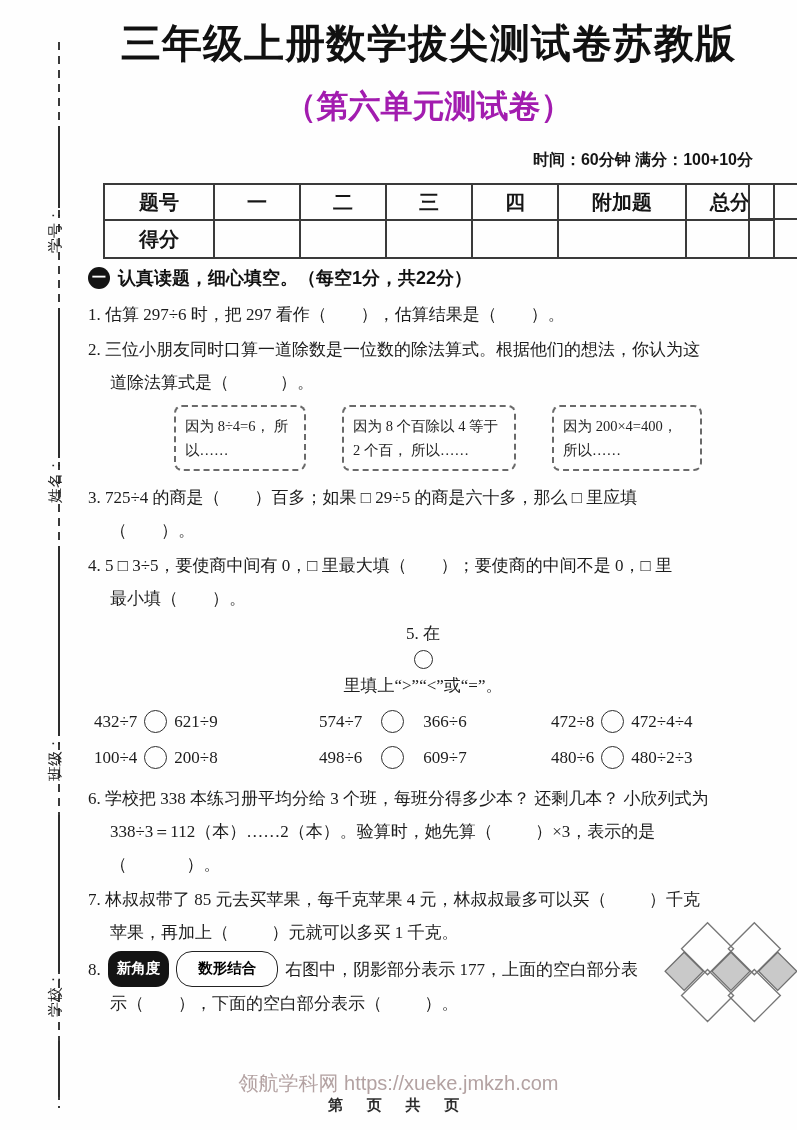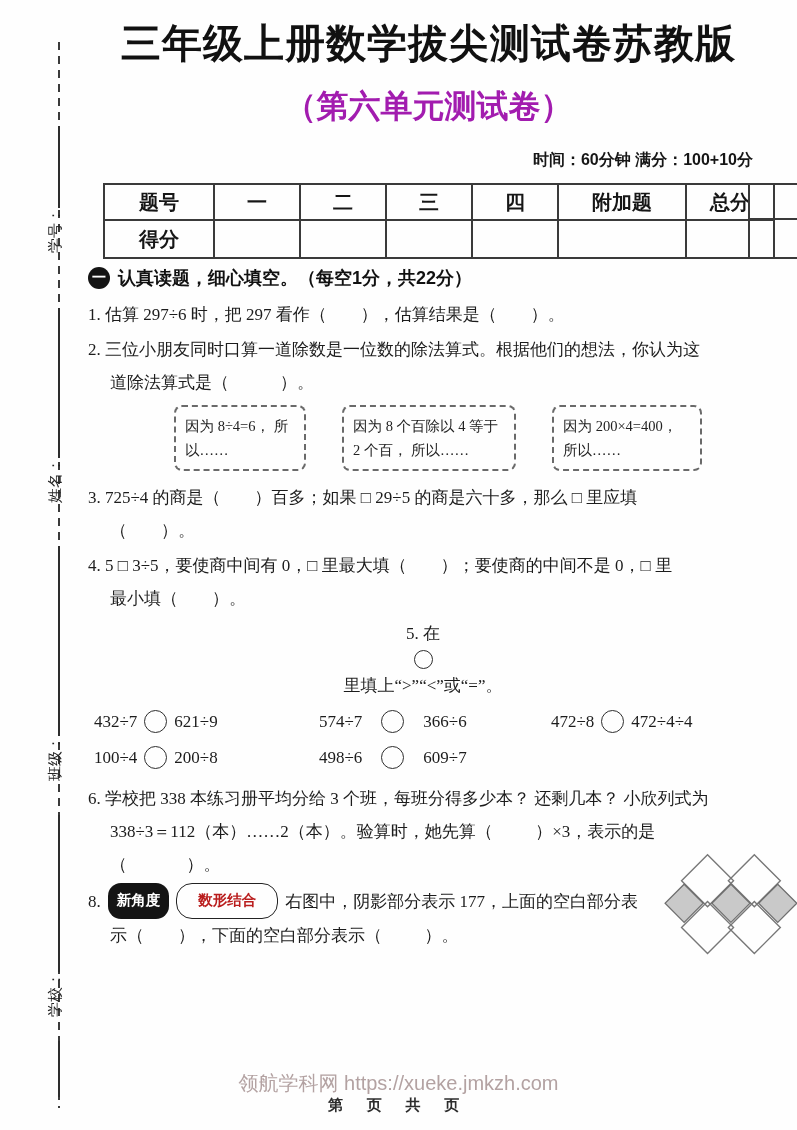--- a/index.html
+++ b/index.html
@@ -78,21 +78,21 @@
   .cmp-item.c1 { width: 225px; } .cmp-item.c2 { width: 232px; gap: 12px; } .cmp-item.c3 { flex: 1; }
 
   
   .q8 { position: relative; }
   .q8-line1 { display: flex; align-items: center; gap: 7px; font-size: 17px; line-height: 33px; white-space: pre; }
   .badge-solid {
     background: #141414; color: #fff; border-radius: 13px; padding: 1px 9px 2px;
     font-family: "Liberation Sans", sans-serif; font-size: 14.5px; font-weight: 700; flex:0 0 auto;
   }
   .badge-outline {
-    border: 1.8px solid #222; color:#b91c1c; border-radius: 16px; padding: 0 21px 1px;
+    border: 1.8px solid #222; color:#000000; border-radius: 16px; padding: 0 21px 1px;
     font-family: "Liberation Sans", sans-serif; font-size: 14.5px; font-weight: 700; flex:0 0 auto;
   }
   .diamond-fig { position: absolute; right: -42px; top: -30px; }
 
   
   .watermark {
     position: absolute; left: 0; right: 0; top: 1070px; text-align: center;
     font-family: "Liberation Sans", "DejaVu Sans", sans-serif; font-size: 20px; color: #b3a2a2;
   }
   .page-label {
@@ -192,30 +192,35 @@
       </div>
       <div class="cmp-grid">
         <div class="cmp-row">
           <span class="cmp-item c1"><span>432÷7</span><span class="circle"></span><span>621÷9</span></span>
           <span class="cmp-item c2"><span>574÷7</span><span class="circle"></span><span>366÷6</span></span>
           <span class="cmp-item c3"><span>472÷8</span><span class="circle"></span><span>472÷4÷4</span></span>
         </div>
         <div class="cmp-row">
           <span class="cmp-item c1"><span>100÷4</span><span class="circle"></span><span>200÷8</span></span>
           <span class="cmp-item c2"><span>498÷6</span><span class="circle"></span><span>609÷7</span></span>
+          <span class="cmp-item c3"><span>480÷6</span><span class="circle"></span><span>480÷2÷3</span></span>
         </div>
       </div>
     </div>
 
     <div class="q">
       <p>6. 学校把 338 本练习册平均分给 3 个班，每班分得多少本？ 还剩几本？ 小欣列式为</p>
       <p class="indent">338÷3＝112（本）……2（本）。验算时，她先算（          ）×3，表示的是</p>
       <p class="indent">（              ）。</p>
     </div>
 
+    <div class="q">
+      <p>7. 林叔叔带了 85 元去买苹果，每千克苹果 4 元，林叔叔最多可以买（          ）千克</p>
+      <p class="indent">苹果，再加上（          ）元就可以多买 1 千克。</p>
+    </div>
 
     <div class="q q8">
       <div class="q8-line1">
         <span>8.</span>
         <span class="badge-solid">新角度</span>
         <span class="badge-outline">数形结合</span>
         <span>右图中，阴影部分表示 177，上面的空白部分表</span>
       </div>
       <p class="indent">示（        ），下面的空白部分表示（          ）。</p>
 

